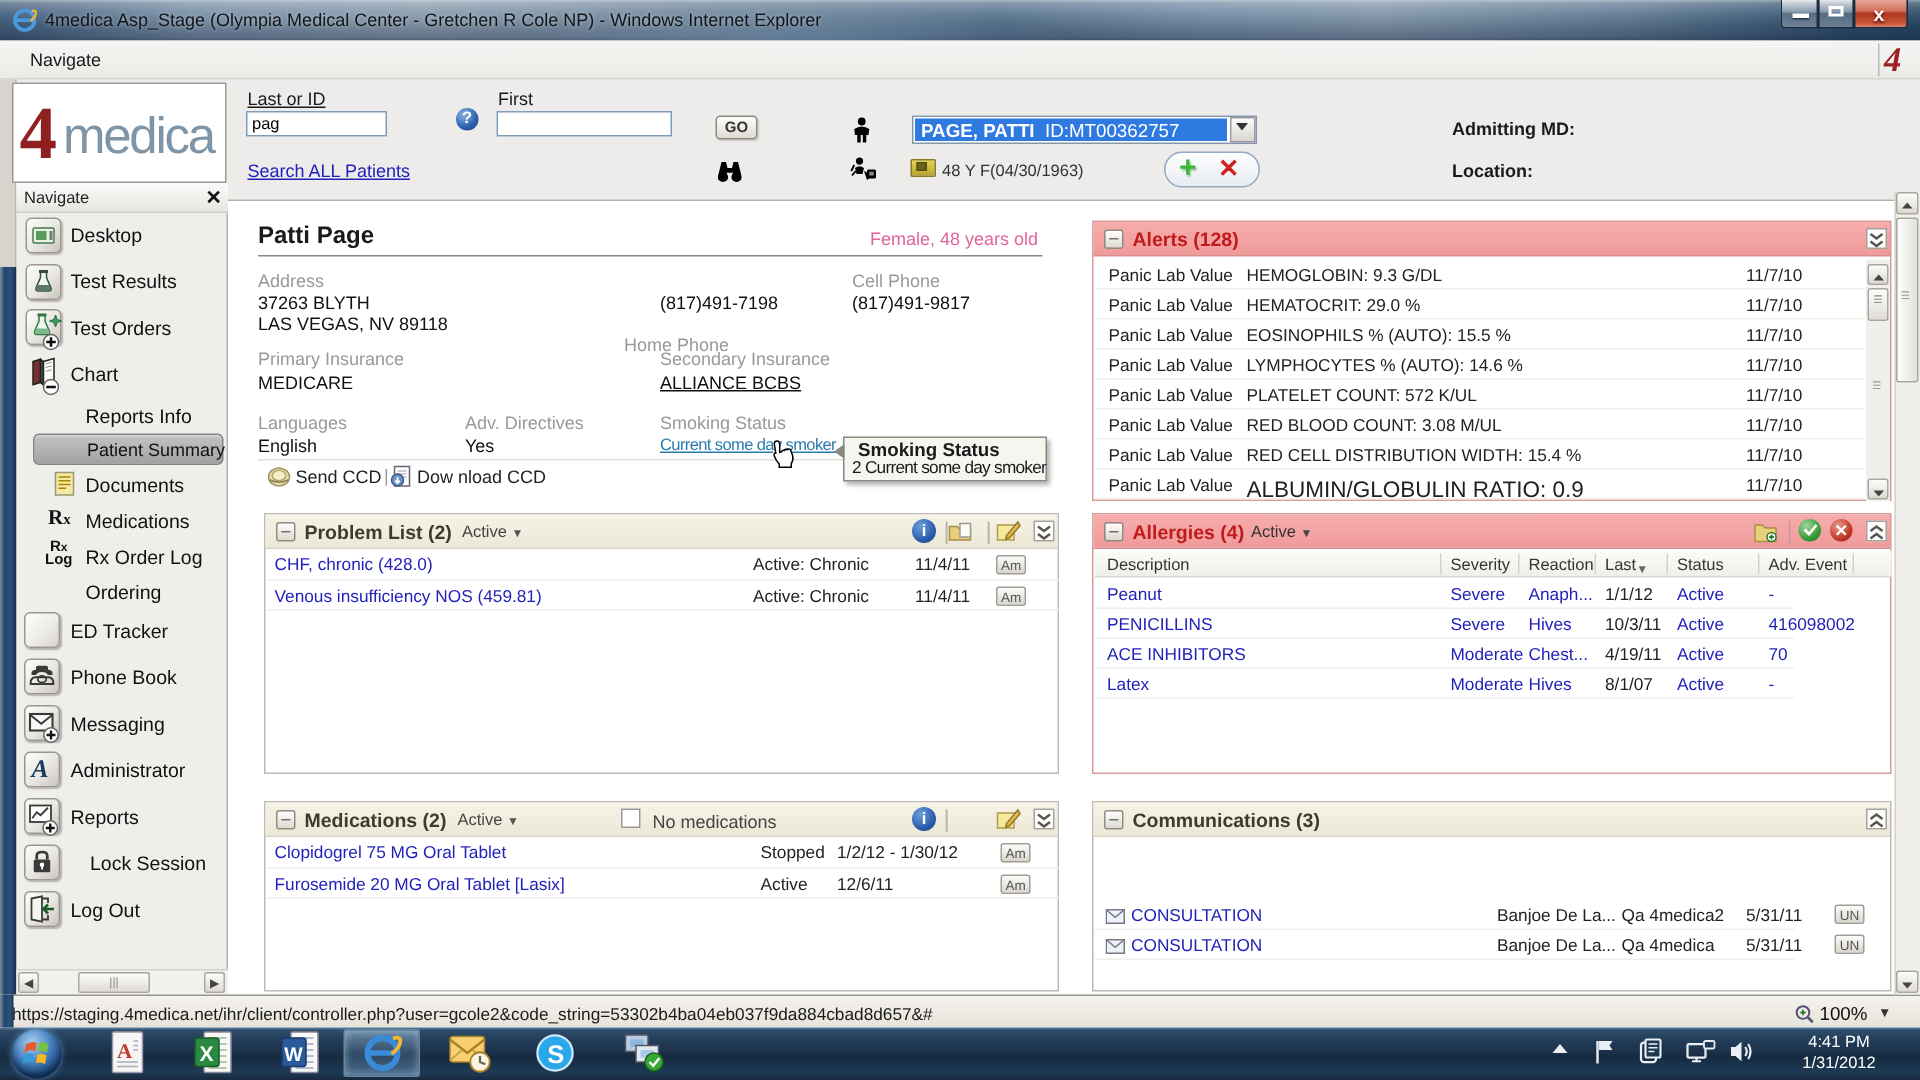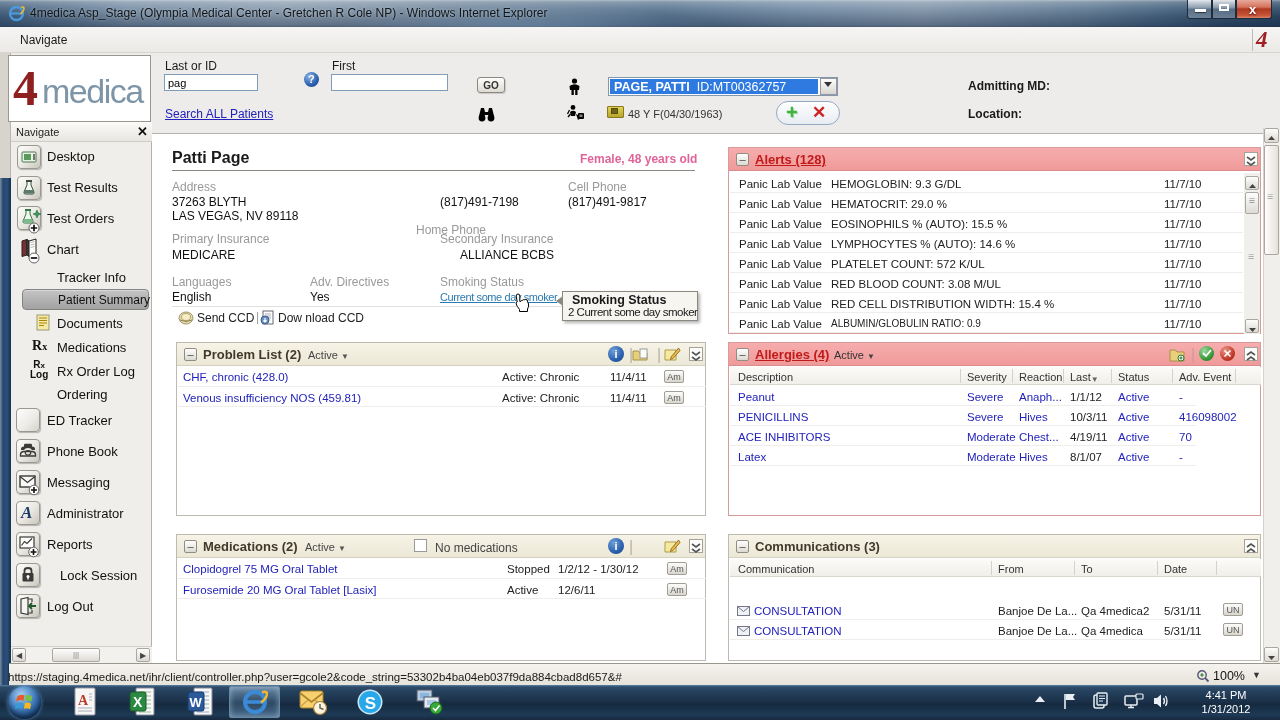--- a/index.html
+++ b/index.html
@@ -47,21 +47,21 @@
 
 #content { left:152px; top:133px; width:1112px; height:530px; background:#fff; border-top:1px solid #b4b1aa; }
 .glabel { position:absolute; font-size:12px; color:#999; }
 .gval { position:absolute; font-size:12px; color:#111; }
 
 .panel { position:absolute; background:#fff; border:1px solid #bdbab2; }
 .phead { position:absolute; left:0; top:0; right:0; height:23px; background:linear-gradient(180deg,#f6f3e7,#ece8d7); border-bottom:1px solid #d6d2c0; }
 .phead-pink { background:linear-gradient(180deg,#f6adad,#f09a9a); border-bottom:1px solid #d98c8c; }
 .minusbox { position:absolute; left:7px; top:5px; width:13px; height:13px; background:linear-gradient(180deg,#fff,#dcd9d0); border:1px solid #908d85; border-radius:2px; font-size:11px; line-height:10px; text-align:center; color:#444; }
 .ptitle { position:absolute; left:26px; top:4px; font-size:13px; font-weight:bold; color:#3f3a2b; }
-.ptitle-red { color:#c11a1a;text-decoration:underline; }
+.ptitle-red { color:#c11a1a; }
 .pactive { position:absolute; font-size:11px; color:#444; }
 .chevbox { position:absolute; width:14px; height:14px; top:4px; background:#fdfdfc; border:1px solid #a5a29a; text-align:center; }
 .blu { color:#2222bb; }
 .row-line { border-bottom:1px solid #efeeea; }
 .ambtn { position:absolute; width:20px; height:13px; background:linear-gradient(180deg,#fcfcfb,#d9d6cd); border:1px solid #a19e96; border-radius:2px; font-size:9px; color:#555; text-align:center; line-height:12px; }
 
 .thead { position:absolute; background:linear-gradient(180deg,#fcfbf9,#f1efe9); border-bottom:1px solid #d9d6cf; }
 .thead span { position:absolute; font-size:11px; color:#333; top:4px; }
 
 
@@ -97,21 +97,21 @@
 </div>
 <div class="abs" id="menubar">
     <span class="nav">Navigate</span>
     <span style="position:absolute;left:1252px;top:2px;width:1px;height:22px;background:#b8bcb8;"></span>
     <span id="menu4">4</span>
   </div>
 <div class="abs" id="leftstrip-top"></div>
 <div class="abs" id="leftstrip-blue"></div>
 
 <div class="abs" id="logobox"></div>
-<div class="lbl" style="left:165px;top:59px;">Last or ID</div>
+<div class="lbl" style="left:165px;top:59px;text-decoration:underline;">Last or ID</div>
 <input class="txt" style="left: 164px; top: 74px; width: 94px; height: 17px;" value="pag">
 <div class="lbl" style="left:332px;top:59px;">First</div>
 <input class="txt" style="left: 331px; top: 74px; width: 117px; height: 17px;" value="">
 <div class="abs" id="searchall">Search ALL Patients</div>
 
 <div class="abs" style="left:13px;top:62px;font-size:50px;font-weight:bold;color:#8e2020;font-family:'Liberation Serif',serif;line-height:53px;">4</div>
 <div class="abs" style="left:42px;top:74px;font-size:34px;color:#7d95a6;letter-spacing:-1.5px;line-height:34px;">medica</div>
 
 <div class="abs" style="left:304px;top:72px;width:15px;height:15px;border-radius:50%;background:radial-gradient(circle at 35% 30%,#8ab4e4,#2a5fae 60%,#1b3f7e);"></div>
 <div class="abs" style="left:308px;top:73px;font-size:11px;font-weight:bold;color:#fff;">?</div>
@@ -184,21 +184,21 @@
 <div class="navitem" style="left:47px;top:211px;">Test Orders</div>
 <div class="icon3d" style="left:17px;top:237px;border:none;background:transparent;box-shadow:none;"><svg width="28" height="28" viewBox="0 0 28 28" style="overflow:visible;">
       <path d="M5 4 L10 2.5 L10 18 L5 19.5 Z" fill="#7a3030" stroke="#222"></path>
       <path d="M10 2.5 L12 4 L12 19.5 L10 18 Z" fill="#3a5a46" stroke="#222"></path>
       <path d="M12 4 L19 2 L19 17.5 L12 19.5 Z" fill="#fdfdf8" stroke="#222"></path>
       <path d="M13.5 5.5 L17.5 4.5 M13.5 8 L17.5 7 M13.5 10.5 L17.5 9.5" stroke="#999" stroke-width=".7"></path>
       <circle cx="17" cy="21" r="5" fill="#fff" stroke="#666"></circle>
       <path d="M13.8 21 L20.2 21" stroke="#111" stroke-width="1.7"></path>
     </svg></div>
 <div class="navitem" style="left:47px;top:242px;">Chart</div>
-<div class="navitem" style="left:57px;top:270px;">Tracker Info</div>
+<div class="navitem" style="left:57px;top:270px;">Reports Info</div>
 <div class="abs" style="left:22px;top:289px;width:127px;height:21px;border-radius:4px;border:1px solid #838383;background:linear-gradient(180deg,#c4c4c4,#a2a2a2);box-shadow:inset 0 1px 0 #d8d8d8;"></div>
 <div class="navitem" style="left:58px;top:293px;font-size:12px;">Patient Summary</div>
 <svg class="abs" style="left:36px;top:314px;" width="15" height="17" viewBox="0 0 15 17">
     <rect x="1" y="1" width="12" height="15" fill="#f5e9a8" stroke="#997"></rect>
     <path d="M3 4 L11 4 M3 6.5 L11 6.5 M3 9 L11 9 M3 11.5 L8 11.5" stroke="#a80" stroke-width="1"></path>
   </svg>
 <div class="navitem" style="left:57px;top:316px;">Documents</div>
 <div class="abs" style="left:32px;top:338px;font-size:14px;font-weight:bold;color:#111;font-family:'Liberation Serif',serif;">R<span style="font-size:10px;">x</span></div>
 <div class="navitem" style="left:57px;top:340px;">Medications</div>
 <div class="abs" style="left:30px;top:360px;font-size:10px;font-weight:bold;color:#111;line-height:9px;text-align:center;">R<span style="font-size:8px;">x</span><br>Log</div>
@@ -245,33 +245,33 @@
 <div class="navitem" style="left:47px;top:599px;">Log Out</div>
 
 <div class="abs" style="left:11px;top:646px;width:141px;height:17px;background:#f2f1ed;border-top:1px solid #d5d2cb;"></div>
 <div class="abs" style="left:12px;top:648px;width:14px;height:14px;background:linear-gradient(180deg,#fdfdfc,#dcd9d2);border:1px solid #aaa7a0;border-radius:2px;font-size:8px;color:#444;text-align:center;line-height:13px;">◀</div>
 <div class="abs" style="left:136px;top:648px;width:14px;height:14px;background:linear-gradient(180deg,#fdfdfc,#dcd9d2);border:1px solid #aaa7a0;border-radius:2px;font-size:8px;color:#444;text-align:center;line-height:13px;">▶</div>
 <div class="abs" style="left:52px;top:648px;width:48px;height:14px;background:linear-gradient(180deg,#fefefe,#dedbd4);border:1px solid #aaa7a0;border-radius:2px;font-size:8px;color:#888;text-align:center;line-height:12px;">|||</div>
 
 <div class="abs" id="content"></div>
 
 <div class="abs" style="left:172px;top:149px;font-size:16px;font-weight:bold;color:#1a1a1a;">Patti Page</div>
-<div class="abs" style="left:580px;top:152px;font-size:12px;font-weight:bold;color:#e0649a;">Female, 48 years old</div>
+<div class="abs" style="left:580px;top:152px;font-size:12px;font-weight:normal;color:#e0649a;">Female, 48 years old</div>
 <div class="abs" style="left:172px;top:170px;width:523px;height:1px;background:#8a8880;"></div>
 <div class="glabel" style="left:172px;top:180px;">Address</div>
 <div class="gval" style="left:172px;top:195px;">37263 BLYTH</div>
 <div class="gval" style="left:172px;top:209px;">LAS VEGAS, NV 89118</div>
 <div class="glabel" style="left:416px;top:180px;margin-top:43px;">Home Phone</div>
 <div class="gval" style="left:440px;top:195px;">(817)491-7198</div>
 <div class="glabel" style="left:568px;top:180px;">Cell Phone</div>
 <div class="gval" style="left:568px;top:195px;">(817)491-9817</div>
 <div class="glabel" style="left:172px;top:232px;">Primary Insurance</div>
 <div class="gval" style="left:172px;top:248px;">MEDICARE</div>
 <div class="glabel" style="left:440px;top:232px;">Secondary Insurance</div>
-<div class="gval" style="left:460px;top:248px;">ALLIANCE BCBS</div>
+<div class="gval" style="left:440px;top:248px;text-decoration:underline;">ALLIANCE BCBS</div>
 <div class="glabel" style="left:172px;top:275px;">Languages</div>
 <div class="gval" style="left:172px;top:290px;">English</div>
 <div class="glabel" style="left:310px;top:275px;">Adv. Directives</div>
 <div class="gval" style="left:310px;top:290px;">Yes</div>
 <div class="glabel" style="left:440px;top:275px;">Smoking Status</div>
 <div class="abs" style="left:440px;top:291px;font-size:11px;letter-spacing:-0.4px;color:#2a7ab0;text-decoration:underline;">Current some day smoker</div>
 <div class="abs" style="left:172px;top:306px;width:523px;height:1px;background:#e2e0da;"></div>
 
 <svg class="abs" style="left:513px;top:293px;" width="17" height="20" viewBox="0 0 17 20">
     <path d="M5 1 Q6.8 1 6.8 3 L6.8 8.5 L8 8.2 Q8.6 6.8 9.8 7.3 Q10.4 6.2 11.8 6.8 Q12.6 6 14 6.8 L15.5 11 Q16 14 14.5 16 L14.5 18.5 L6.5 18.5 L6.5 16.5 Q4 13.5 3.2 11 Q2.6 9 4.2 9 L3.2 3 Q3.2 1 5 1 Z" fill="#fff" stroke="#000" stroke-width="1"></path>
@@ -400,21 +400,21 @@
 <span class="abs" style="left:101px;top:4.5px;font-size:11.5px;color:#222;">RED BLOOD COUNT: 3.08 M/UL</span>
 <span class="abs" style="left:434px;top:4.5px;font-size:11.5px;color:#222;">11/7/10</span>
 </div>
 <div class="abs row-line" style="left:1px;top:145px;width:513px;height:20px;">
 <span class="abs" style="left:9px;top:4.5px;font-size:11.5px;color:#222;">Panic Lab Value</span>
 <span class="abs" style="left:101px;top:4.5px;font-size:11.5px;color:#222;">RED CELL DISTRIBUTION WIDTH: 15.4 %</span>
 <span class="abs" style="left:434px;top:4.5px;font-size:11.5px;color:#222;">11/7/10</span>
 </div>
 <div class="abs row-line" style="left:1px;top:165px;width:513px;height:20px;">
 <span class="abs" style="left:9px;top:4.5px;font-size:11.5px;color:#222;">Panic Lab Value</span>
-<span class="abs" style="left:101px;top:4.5px;font-size:10px;color:#222;text-align:right;">ALBUMIN/GLOBULIN RATIO: 0.9</span>
+<span class="abs" style="left:101px;top:4.5px;font-size:15px;color:#222;text-align:right;">ALBUMIN/GLOBULIN RATIO: 0.9</span>
 <span class="abs" style="left:434px;top:4.5px;font-size:11.5px;color:#222;">11/7/10</span>
 </div>
 
   <div class="abs" style="left:515px;top:25px;width:16px;height:161px;background:#f0efeb;"></div>
   <div class="abs" style="left:516px;top:28px;width:14px;height:14px;background:linear-gradient(180deg,#fdfdfc,#dcd9d2);border:1px solid #aaa7a0;border-radius:2px;text-align:center;"><svg width="9" height="9" viewBox="0 0 9 9">
         <path d="M1 6 L4.5 2 L8 6 Z" fill="#444"></path>
       </svg></div>
   <div class="abs" style="left:516px;top:44px;width:14px;height:22px;background:linear-gradient(180deg,#fefefe,#dedbd4);border:1px solid #aaa7a0;border-radius:2px;font-size:7px;color:#888;text-align:center;line-height:7px;padding-top:4px;">☰</div>
   <div class="abs" style="left:516px;top:171px;width:14px;height:14px;background:linear-gradient(180deg,#fdfdfc,#dcd9d2);border:1px solid #aaa7a0;border-radius:2px;text-align:center;"><svg width="9" height="9" viewBox="0 0 9 9">
         <path d="M1 3 L4.5 7 L8 3 Z" fill="#444"></path>
@@ -493,30 +493,20 @@
 </div>
 </div>
 
 <div class="panel" style="left:728px;top:534px;width:533px;height:127px;">
   <div class="phead">
     <div class="minusbox">–</div>
     <div class="ptitle">Communications (3)</div>
     <div class="chevbox" style="left:515px;"><svg width="10" height="12" viewBox="0 0 10 12">
           <path d="M1 5 L5 2 L9 5 M1 10 L5 7 L9 10" stroke="#555" stroke-width="1.6" fill="none"></path>
         </svg></div>
-  </div>
-  <div class="thead" style="left:1px;top:24px;width:531px;height:18px;">
-    <span style="left:8px;">Communication</span>
-    <span style="left:268px;">From</span>
-    <span style="left:351px;">To</span>
-    <span style="left:434px;">Date</span>
-    <i class="abs" style="left:261px;top:2px;width:1px;height:14px;background:#d5d2cb;"></i>
-    <i class="abs" style="left:344px;top:2px;width:1px;height:14px;background:#d5d2cb;"></i>
-    <i class="abs" style="left:427px;top:2px;width:1px;height:14px;background:#d5d2cb;"></i>
-    <i class="abs" style="left:486px;top:2px;width:1px;height:14px;background:#d5d2cb;"></i>
   </div>
 <div class="abs row-line" style="left:1px;top:65px;width:466px;height:20px;">
 <svg class="abs" style="left:7px;top:6px;" width="13" height="10" viewBox="0 0 13 10">
         <rect x="0.5" y="0.5" width="12" height="9" fill="#eef2f6" stroke="#778"></rect>
         <path d="M0.5 0.5 L6.5 5.5 L12.5 0.5" fill="none" stroke="#778"></path>
       </svg>
 <span class="abs blu" style="left:24px;top:4.5px;font-size:11.5px;">CONSULTATION</span>
 <span class="abs" style="left:268px;top:4.5px;font-size:11.5px;color:#222;">Banjoe De La...</span>
 <span class="abs" style="left:351px;top:4.5px;font-size:11.5px;color:#222;">Qa 4medica2</span>
 <span class="abs" style="left:434px;top:4.5px;font-size:11.5px;color:#222;">5/31/11</span>

